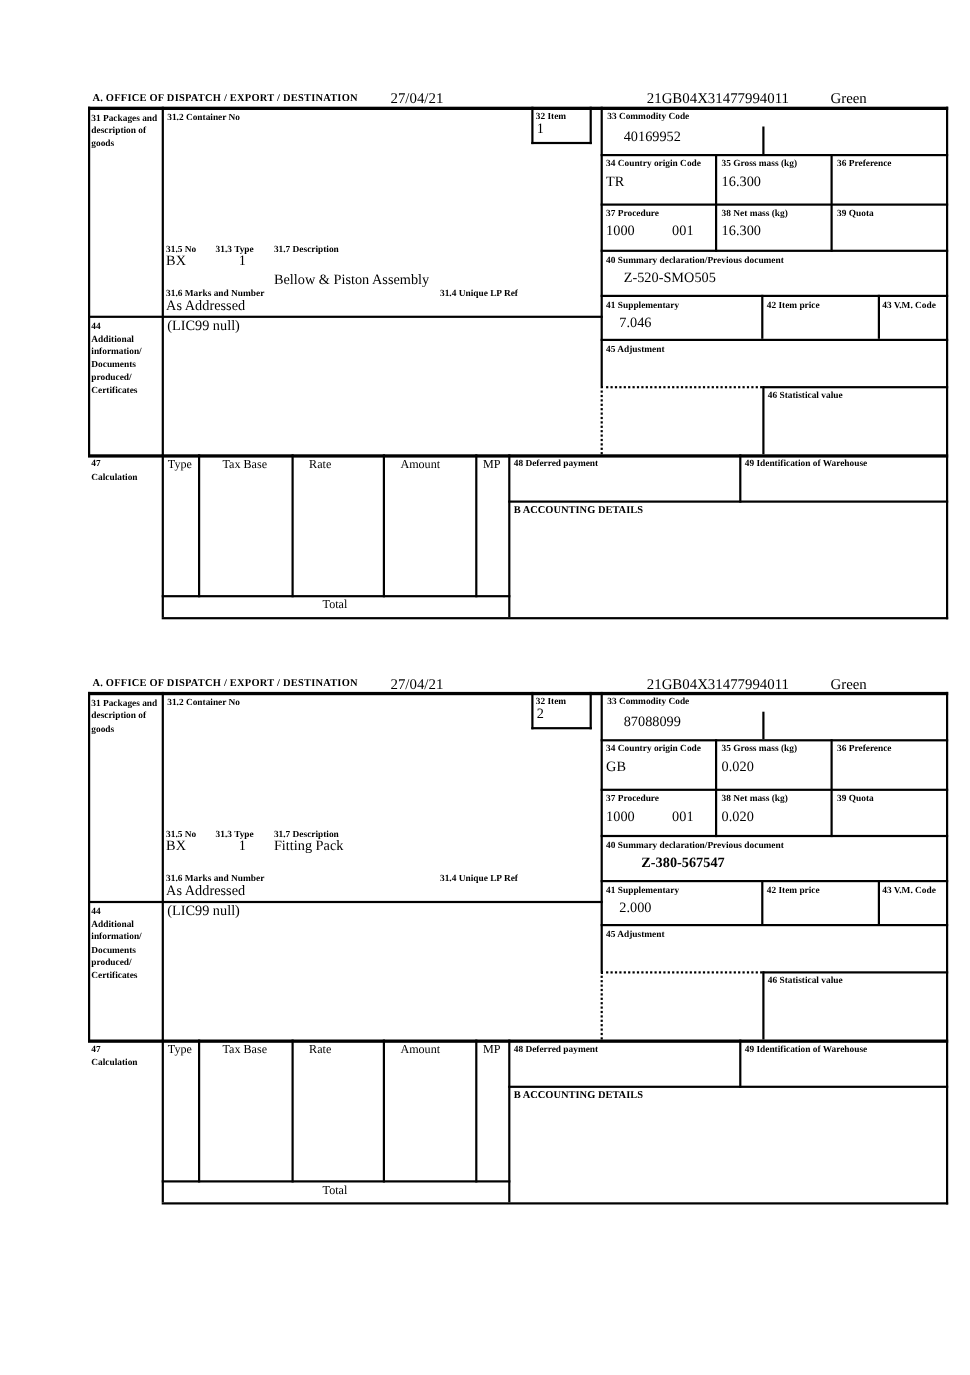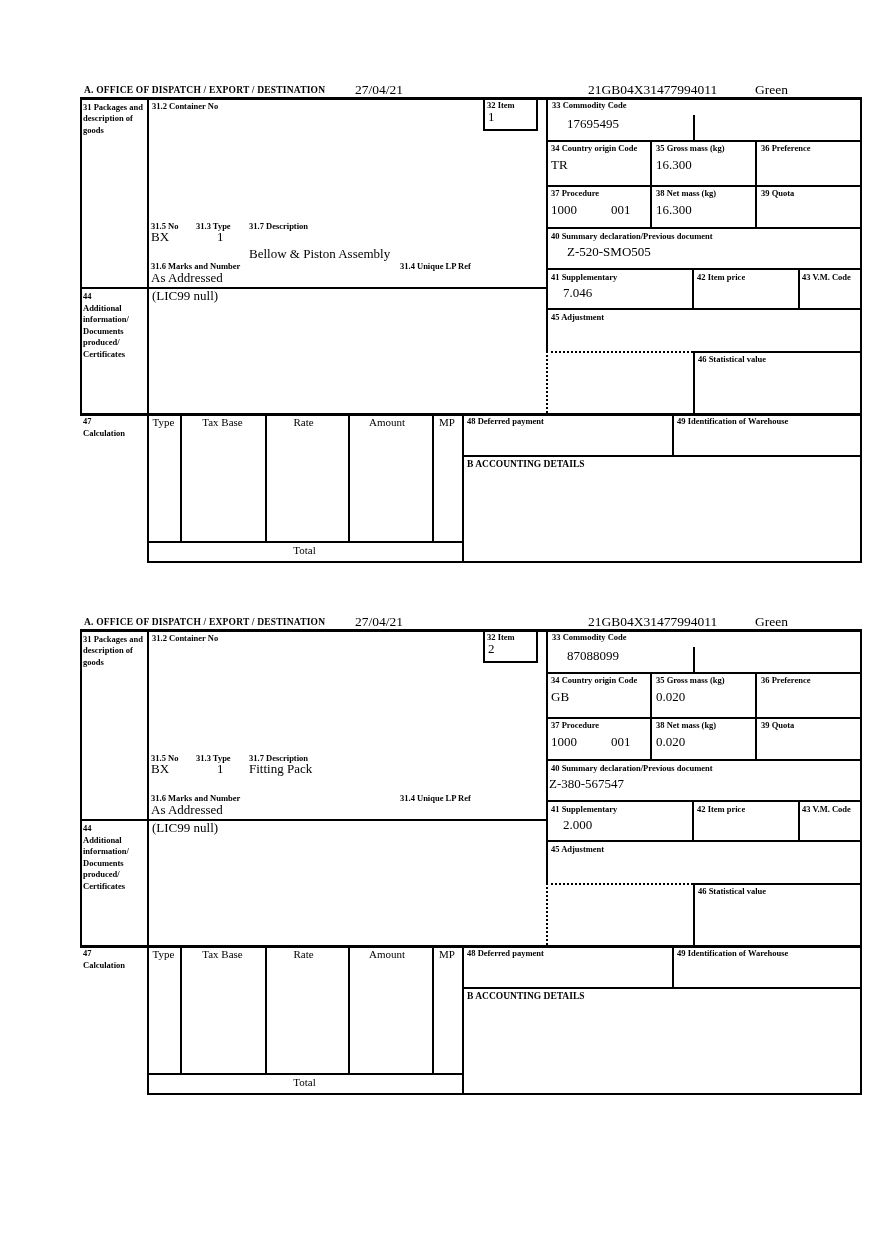--- a/index.html
+++ b/index.html
@@ -11,21 +11,21 @@
   .ln{position:absolute;background:#000;}
   .dotv{position:absolute;width:0;border-left:2px dotted #000;background:none;}
   .doth{position:absolute;height:0;border-top:2px dotted #000;background:none;}
   .lbl{position:absolute;font-size:8.5px;font-weight:bold;line-height:1.3;white-space:nowrap;}
   .lblwrap{position:absolute;font-size:8.5px;font-weight:bold;line-height:1.35;white-space:normal;}
   .val{position:absolute;font-size:13px;line-height:1.1;white-space:nowrap;}
   .hdrtitle{position:absolute;font-size:9.5px;font-weight:bold;letter-spacing:.2px;white-space:nowrap;}
   .big{position:absolute;font-size:13.5px;white-space:nowrap;}
   .colhead{position:absolute;font-size:11px;font-weight:normal;top:334px;}
   .tc{text-align:center;}
-  .tr{text-align:center;}
+  .tr{text-align:left;margin-left:16px;}
   .acct{position:absolute;font-size:9.5px;font-weight:bold;white-space:nowrap;}
 </style>
 </head>
 <body>
 
 <div id="forms">
     <div class="sad-form f0">
 
   <div class="hdrtitle abs" style="left:4px;top:3px;">A.  OFFICE OF DISPATCH / EXPORT / DESTINATION</div>
   <div class="big" style="left:275px;top:0;">27/04/21</div>
@@ -84,21 +84,21 @@
   <div class="val" style="left:137px;top:148px;">1</div>
   <div class="val" style="left:169px;top:148px;margin-top:17px;">Bellow &amp; Piston Assembly</div>
   <div class="lbl" style="left:71px;top:179px;">31.6 Marks and Number</div>
   <div class="lbl" style="left:320px;top:179px;">31.4 Unique LP Ref</div>
   <div class="val" style="left:71px;top:189px;">As Addressed</div>
 
   <div class="lbl" style="left:407px;top:18px;">32 Item</div>
   <div class="val" style="left:408px;top:28px;">1</div>
 
   <div class="lbl" style="left:472px;top:18px;">33 Commodity Code</div>
-  <div class="val" style="left:487px;top:35px;">17695495</div>
+  <div class="val" style="left:487px;top:35px;">40169952</div>
 
   <div class="lbl" style="left:471px;top:61px;">34 Country origin Code</div>
   <div class="val" style="left:471px;top:76px;">TR</div>
   <div class="lbl" style="left:576px;top:61px;">35 Gross mass (kg)</div>
   <div class="val" style="left:576px;top:76px;">16.300</div>
   <div class="lbl" style="left:681px;top:61px;">36 Preference</div>
 
   <div class="lbl" style="left:471px;top:106px;">37 Procedure</div>
   <div class="val" style="left:471px;top:121px;">1000</div>
   <div class="val" style="left:531px;top:121px;">001</div>
@@ -206,21 +206,21 @@
   <div class="lbl" style="left:681px;top:61px;">36 Preference</div>
 
   <div class="lbl" style="left:471px;top:106px;">37 Procedure</div>
   <div class="val" style="left:471px;top:121px;">1000</div>
   <div class="val" style="left:531px;top:121px;">001</div>
   <div class="lbl" style="left:576px;top:106px;">38 Net mass (kg)</div>
   <div class="val" style="left:576px;top:121px;">0.020</div>
   <div class="lbl" style="left:681px;top:106px;">39 Quota</div>
 
   <div class="lbl" style="left:471px;top:149px;">40 Summary declaration/Previous document</div>
-  <div class="val" style="left:469px;top:163px;">Z-380-567547</div>
+  <div class="val" style="left:503px;top:163px;font-weight:bold;">Z-380-567547</div>
 
   <div class="lbl" style="left:471px;top:190px;">41 Supplementary</div>
   <div class="val" style="left:483px;top:204px;">2.000</div>
   <div class="lbl" style="left:617px;top:190px;">42 Item price</div>
   <div class="lbl" style="left:722px;top:190px;">43 V.M. Code</div>
 
   <div class="lbl" style="left:471px;top:230px;">45 Adjustment</div>
   <div class="lbl" style="left:618px;top:272px;">46 Statistical value</div>
 
   <div class="val" style="left:72px;top:207px;">(LIC99 null)</div>

